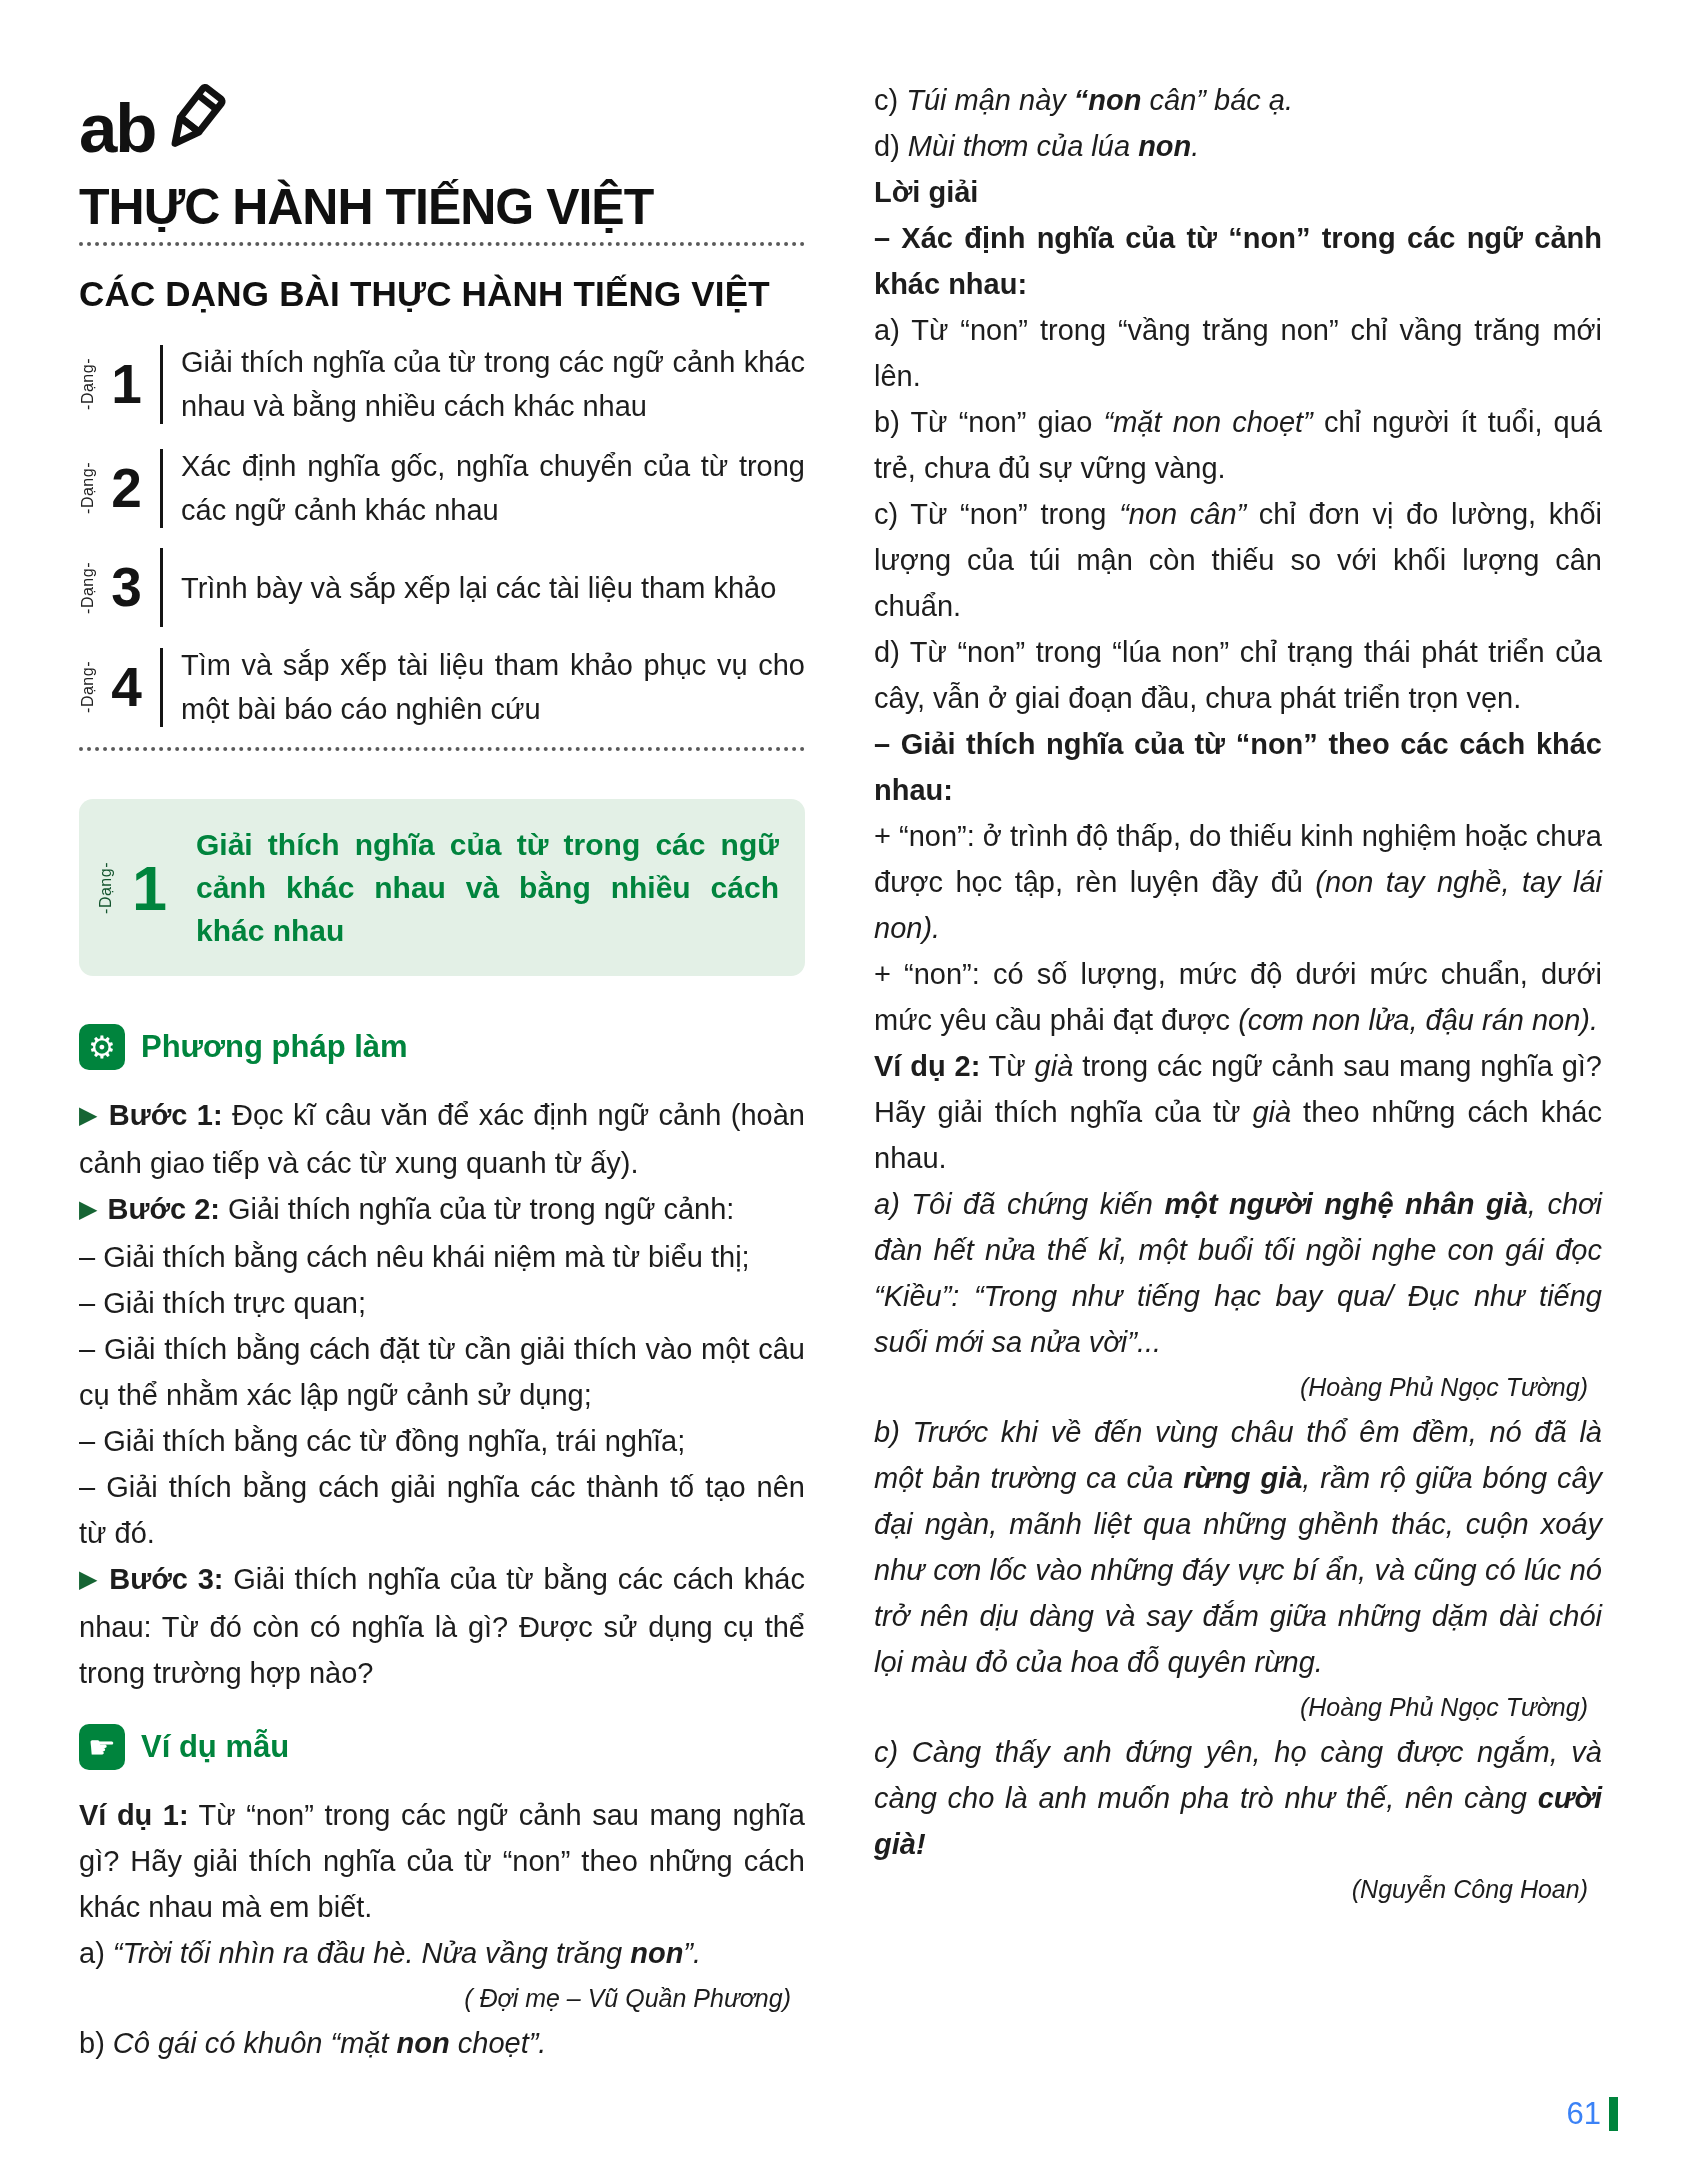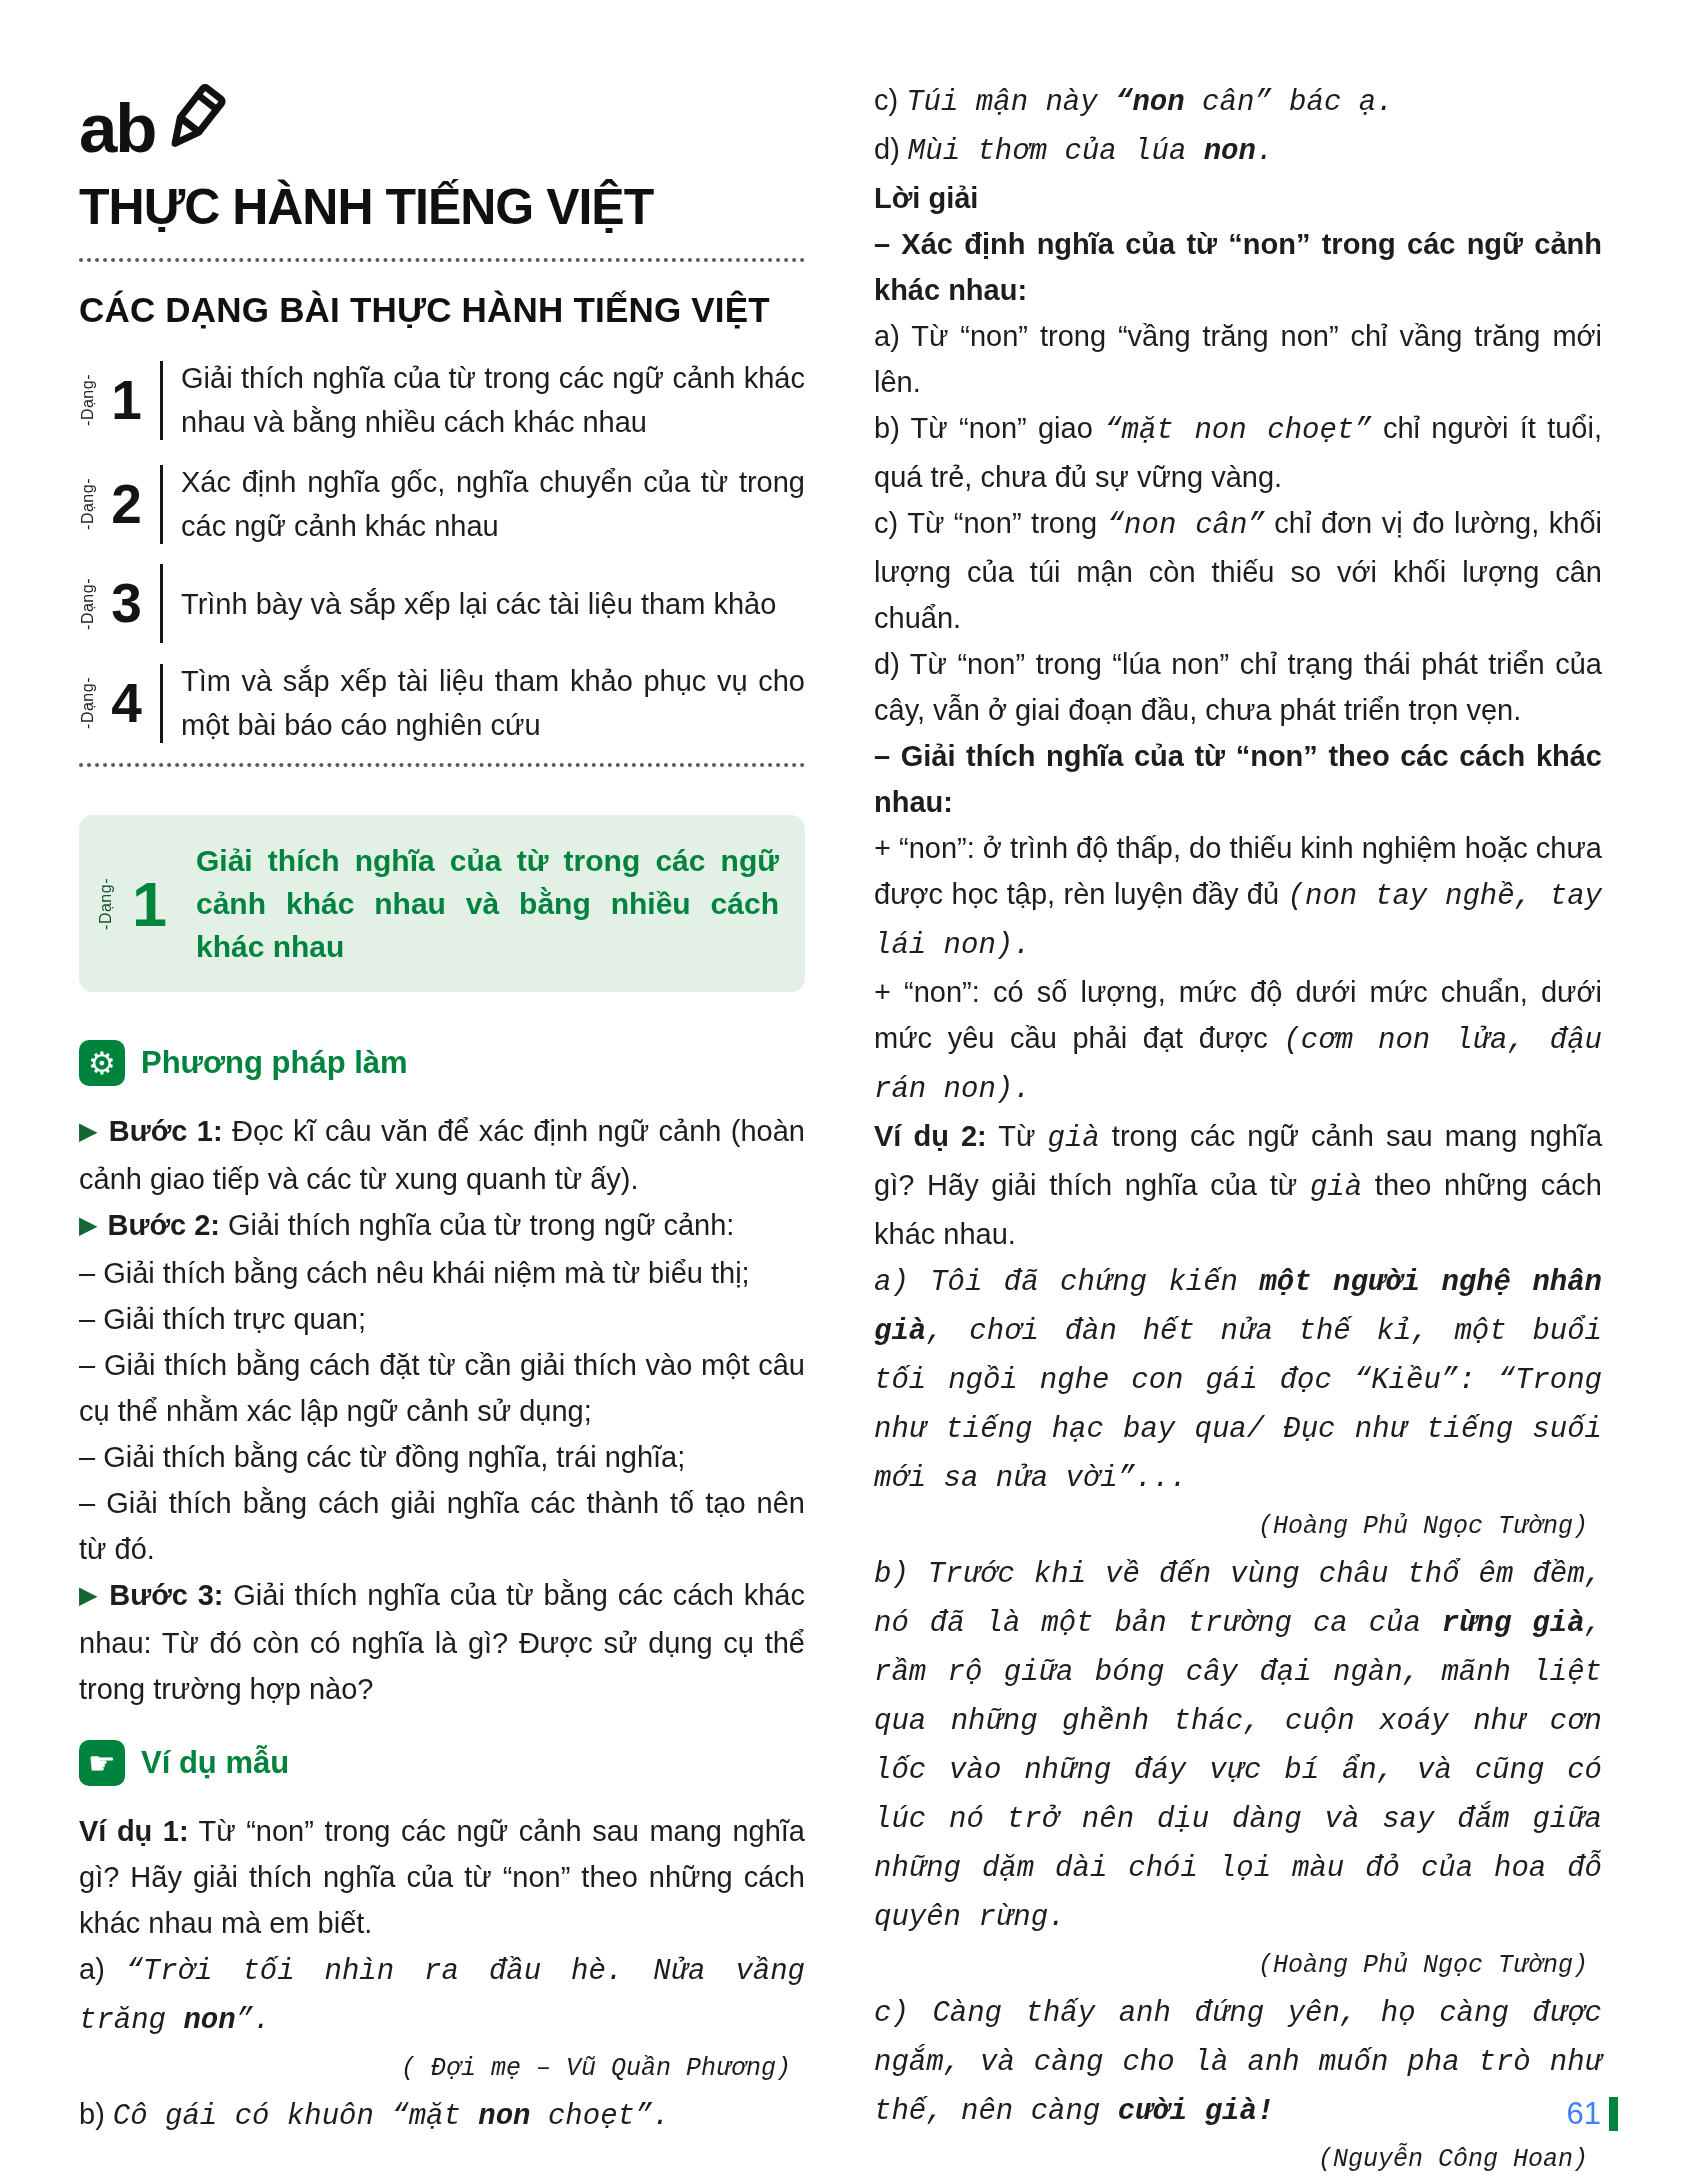--- a/index.html
+++ b/index.html
@@ -10,28 +10,28 @@
     color:#1d1d1d;
     position:relative;
     overflow:hidden;
   }
   .page { position:relative; width:1683px; height:2178px; padding:77px 81px 0 79px; }
   .cols { display:flex; gap:69px; }
   .col-left { width:726px; }
   .col-right { width:728px; }
 
   .b { font-weight:bold; }
-  .i { font-style:italic;font-family:Liberation Mono, monospace; }
+  .i { font-style:italic; }
 
   
   .logo { display:flex; align-items:flex-end; height:91px; margin:0 0 10px 0; }
   .logo-ab { font-size:69px; font-weight:800; letter-spacing:-2px; color:#111; line-height:79px; }
   .logo svg { margin-left:-4px; margin-bottom:4px; }
 
-  .title { font-size:50px; font-weight:800; letter-spacing:-1px; color:#101010; margin-bottom:22px; }
+  .title { font-size:50px; font-weight:800; letter-spacing:-1px; color:#101010; margin-bottom:6px; }
 
   .dotted { border-bottom:4px dotted #5a5a5a; height:2px; margin-bottom:28px; }
   .dotted.second { margin-top:12px; margin-bottom:48px; }
 
   .section-heading { font-size:35px; font-weight:bold; color:#111; margin-bottom:26px; letter-spacing:0.2px; }
 
   
   .dang-row { display:flex; align-items:center; margin-bottom:16px; }
   .dang-label {
     writing-mode:vertical-rl; transform:rotate(180deg);

